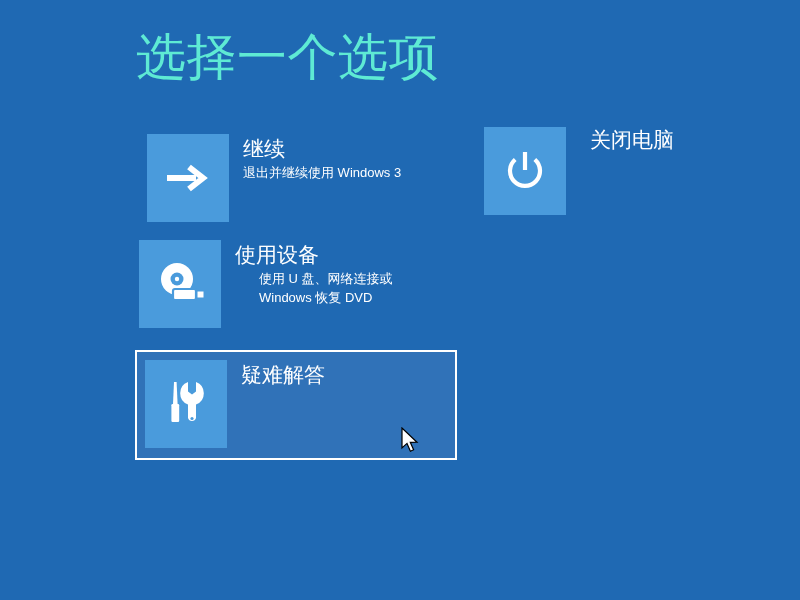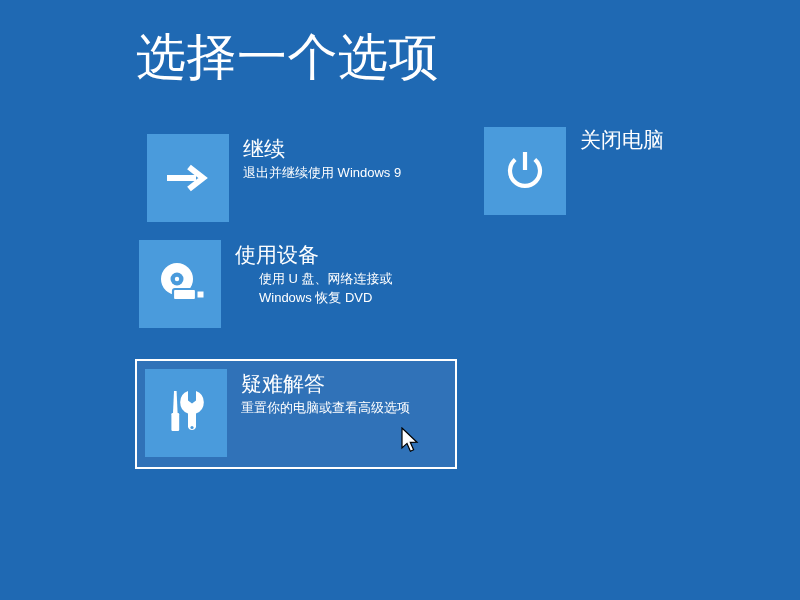--- a/index.html
+++ b/index.html
@@ -20,21 +20,21 @@
 
   
   #page-title {
     position: absolute;
     left: 136px;
     top: 26px;
     font-size: 50px;
     font-weight: 300;
     letter-spacing: 0.5px;
     line-height: 1.25;
-    color: #ffffff;
+    color: #5eead4;
     white-space: nowrap;
   }
 
   
   .option {
     position: absolute;
     display: flex;
     align-items: flex-start;
     border: 2px solid transparent;
   }
@@ -76,32 +76,32 @@
     font-weight: 400;
     line-height: 1.45;
     color: #ffffff;
     margin-top: 1px;
     max-width: 200px;
   }
 
   
   #option-continue  { left: 145px; top: 132px; width: 300px; }
   #option-device    { left: 137px; top: 238px; width: 300px; }
-  #option-trouble   { left: 135px; top: 359px; width: 322px; height: 110px; }
+  #option-trouble   { left: 135px; top: 350px; width: 322px; height: 110px; }
 
   
   #option-shutdown {
     position: absolute;
     left: 484px;
     top: 127px;
     display: flex;
     align-items: flex-start;
   }
   #option-shutdown .opt-title { padding-top: 0; }
-  #option-shutdown .opt-text { padding-left: 14px; padding-top: 0px; }
+  #option-shutdown .opt-text { padding-left: 24px; padding-top: 0px; }
 
   
   .tile svg { display:block; }
 
   
   #mouse-cursor {
     position: absolute;
     left: 401px;
     top: 427px;
     width: 20px;
@@ -117,21 +117,21 @@
 <div class="option" id="option-continue">
   <div class="tile">
     <span>
       <svg width="50" height="40" viewBox="0 0 50 40">
         <path d="M4 20 H33 M26 9 L40 20 L26 31" stroke="#ffffff" stroke-width="6" fill="none" stroke-linecap="butt" stroke-linejoin="miter"></path>
       </svg>
     </span>
   </div>
   <div class="opt-text">
     <div class="opt-title">继续</div>
-    <div class="opt-sub" style="max-width:230px; white-space:nowrap;">退出并继续使用 Windows 9</div>
+    <div class="opt-sub" style="max-width:230px; white-space:nowrap;">退出并继续使用 Windows 3</div>
   </div>
 </div>
 
 <div class="option" id="option-device">
   <div class="tile">
     <span>
       <svg width="54" height="50" viewBox="0 0 54 50">
 
         <circle cx="24" cy="20" r="16" fill="#ffffff"></circle>
         <circle cx="24" cy="20" r="6.5" fill="#4a9bdc"></circle>
@@ -160,21 +160,20 @@
         <path d="M27 4 L27 13.5 L31 16.6 L35 13.5 L35 4
                  A12 12 0 0 1 35 26.5 L35 40
                  A4.2 4.2 0 0 1 27 40 L27 26.5
                  A12 12 0 0 1 27 4 Z" fill="#ffffff"></path>
         <circle cx="31" cy="40.5" r="1.6" fill="#4a9bdc"></circle>
       </svg>
     </span>
   </div>
   <div class="opt-text" style="padding-top:10px;">
     <div class="opt-title">疑难解答</div>
-    <div class="opt-sub" style="max-width:230px; white-space:nowrap;">重置你的电脑或查看高级选项</div>
   </div>
 </div>
 
 <div id="option-shutdown">
   <div class="tile">
     <span>
       <svg width="46" height="46" viewBox="0 0 46 46">
         <path d="M13.2 11.5 A15 15 0 1 0 32.8 11.5" stroke="#ffffff" stroke-width="4.2" fill="none" stroke-linecap="butt"></path>
         <line x1="23" y1="4" x2="23" y2="22" stroke="#ffffff" stroke-width="4.2" stroke-linecap="butt"></line>
       </svg>

